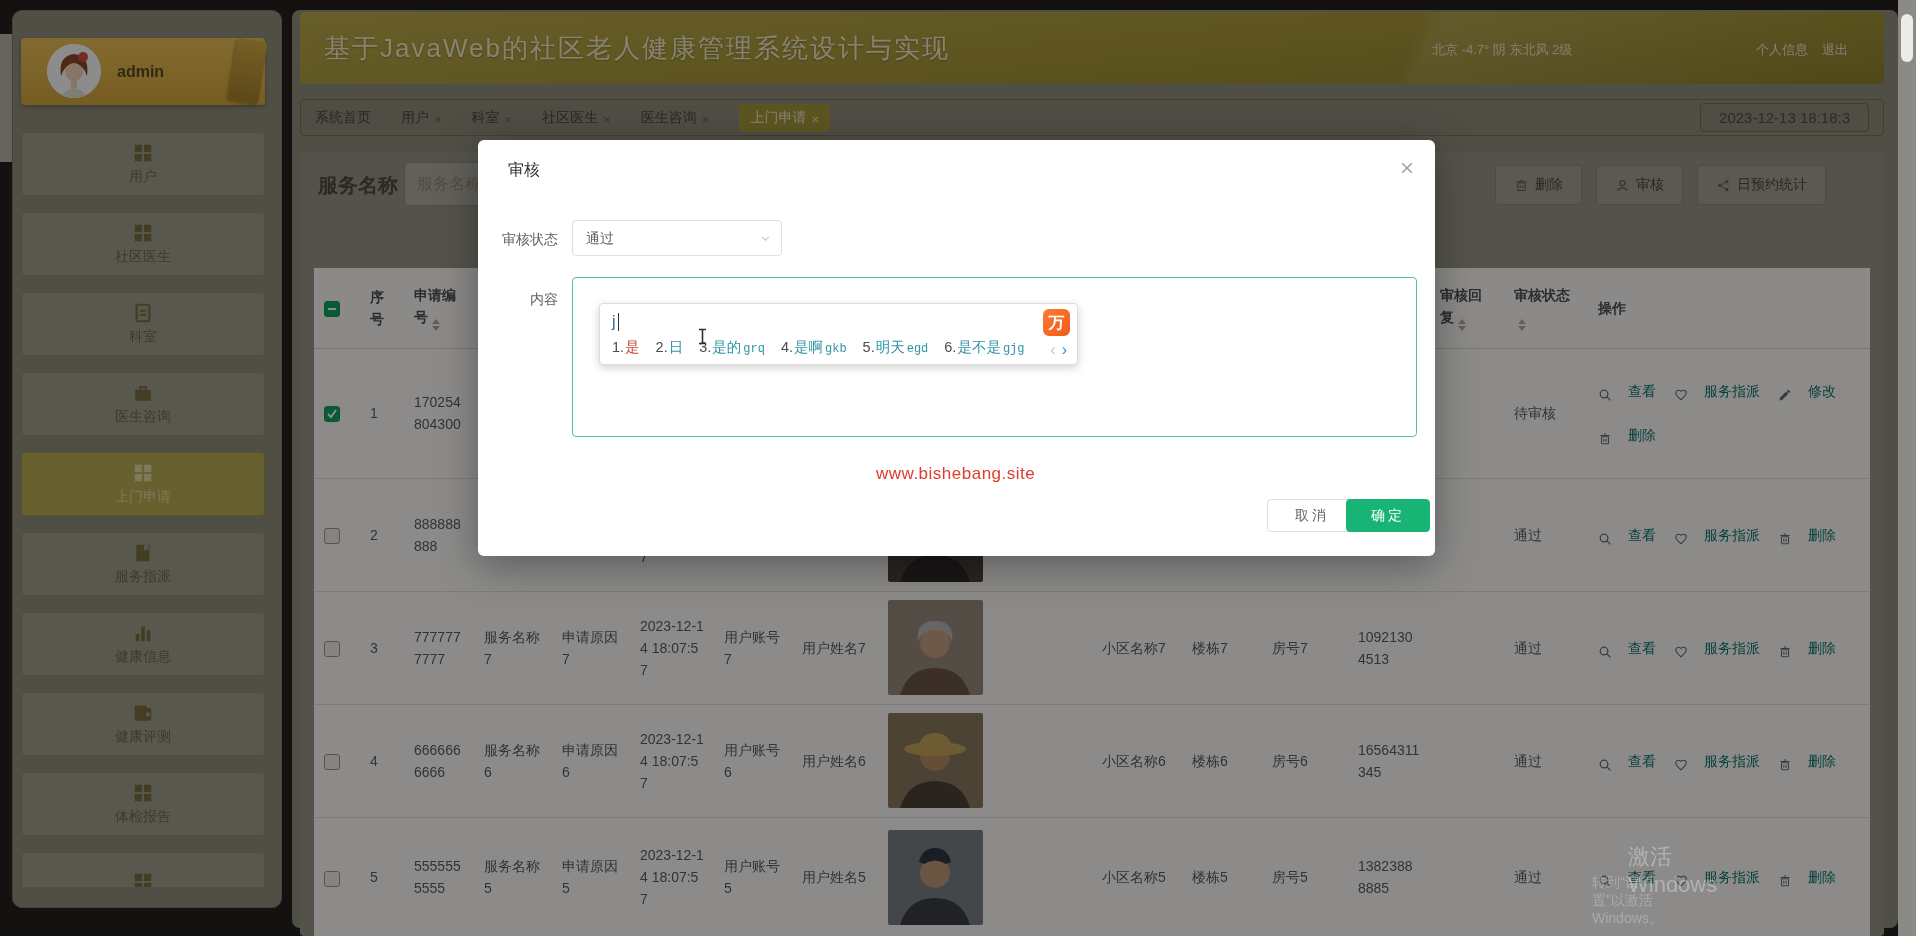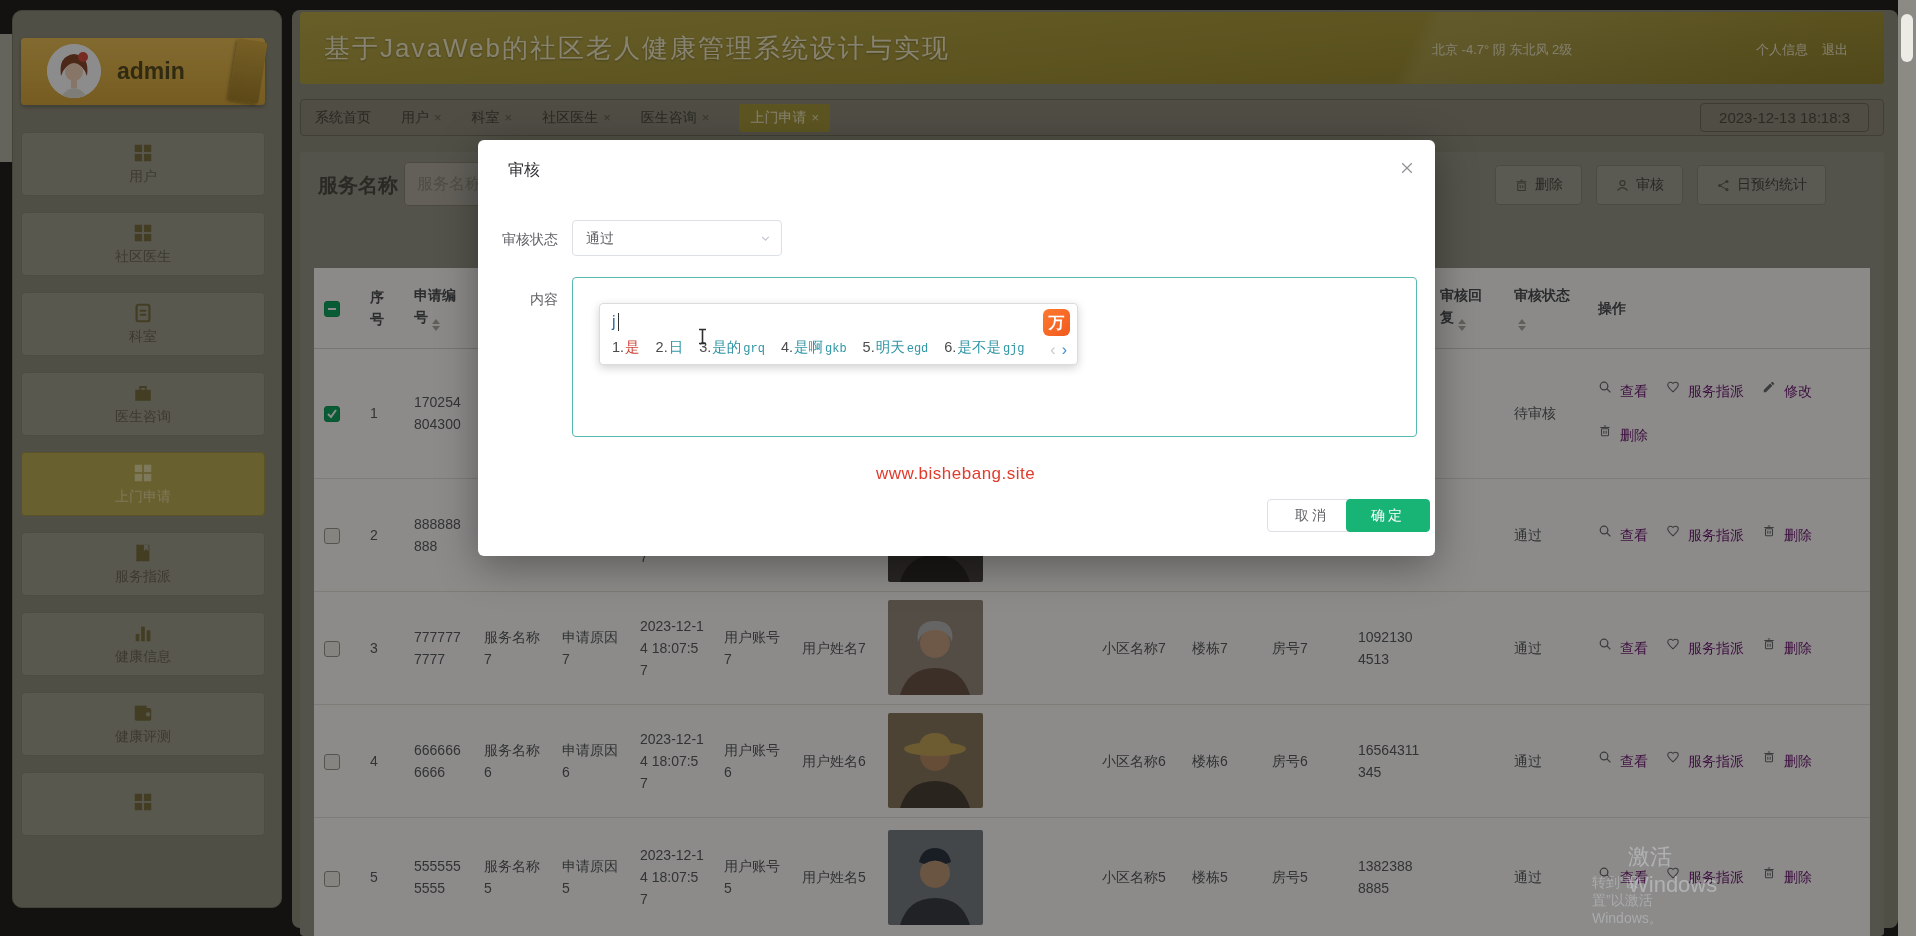--- a/index.html
+++ b/index.html
@@ -9,21 +9,21 @@
   
   #left-artifact{position:absolute;left:0;top:34px;width:54px;height:128px;background:#b7b4a8;border-radius:0 6px 6px 0;z-index:1}
   #scrollbar{position:absolute;left:1898px;top:0;width:18px;height:936px;background:#8b8a84;z-index:210}
   #scrollbar .thumb{position:absolute;left:3px;top:14px;width:12px;height:48px;background:#ecebe6;border-radius:7px}
 
   
   #sidebar{position:absolute;left:12px;top:10px;width:270px;height:898px;background:#93907f;border:1px solid #7e7b69;border-radius:10px;z-index:2}
   #admin-card{position:absolute;left:8px;top:27px;width:244px;height:67px;background:linear-gradient(#eec258,#d8a83c);border-radius:4px;box-shadow:0 2px 4px rgba(0,0,0,.25)}
   #admin-card .ribbon{position:absolute;right:2px;top:2px;width:30px;height:62px;background:linear-gradient(#d9ae45,#a8842c);transform:rotate(9deg);border-radius:3px;box-shadow:-2px 2px 3px rgba(0,0,0,.25)}
   #admin-card .avatar{position:absolute;left:26px;top:6px;width:54px;height:54px;border-radius:50%;background:#fff;overflow:hidden}
-  #admin-card .uname{position:absolute;left:96px;top:0;height:67px;line-height:67px;font-size:23px;font-weight:bold;color:#5a4e24}
+  #admin-card .uname{position:absolute;left:96px;top:0;height:67px;line-height:67px;font-size:16px;font-weight:bold;color:#5a4e24}
   #menu{position:absolute;left:8px;top:121px;width:244px;height:755px;overflow:hidden}
   .s-item{width:244px;height:64px;margin-bottom:16px;background:#a3a091;border:1px solid #8d8a75;border-radius:4px;display:flex;flex-direction:column;align-items:center;justify-content:center;cursor:pointer}
   .s-item .s-ic{width:22px;height:22px;color:#7a7040}
   .s-item .s-lb{margin-top:4px;font-size:14px;color:#6f6a55}
   .s-item.active{background:#c0b057;border-color:#a59747}
   .s-item.active .s-ic{color:#e6dca4}
   .s-item.active .s-lb{color:#e3d9a0}
 
   
   #main-bg{position:absolute;left:292px;top:10px;width:1606px;height:918px;background:#93907f;border-radius:8px}
@@ -31,21 +31,21 @@
   
   #band{position:absolute;left:300px;top:12px;width:1584px;height:72px;border-radius:4px;background:linear-gradient(175deg,#bcab4a 0%,#a79739 60%,#92842f 100%);overflow:hidden}
   #band::after{content:"";position:absolute;right:0;top:0;width:60%;height:100%;background:linear-gradient(115deg,rgba(255,255,255,0) 50%,rgba(255,255,255,.10) 52%,rgba(255,255,255,0) 92%)}
   #band .title{position:absolute;left:24px;top:0;height:72px;line-height:72px;font-size:26px;letter-spacing:2px;color:#f6efcc;text-shadow:0 1px 2px rgba(0,0,0,.25)}
   #band .weather{position:absolute;left:1132px;top:29px;font-size:13px;color:#ece5c2}
   #band .ulinks{position:absolute;right:36px;top:29px;font-size:13px;color:#f2ecd0;display:flex;gap:14px}
   #band .ulinks span{cursor:pointer}
 
   
   #tabbar{position:absolute;left:300px;top:99px;width:1584px;height:37px;background:#908d7c;border:1px solid #767360;border-radius:4px;display:flex;align-items:center;padding:0 14px;z-index:3}
-  .tab{display:flex;align-items:center;gap:5px;margin-right:30px;font-size:14px;color:#4b493f;cursor:pointer;white-space:nowrap}
+  .tab{display:flex;align-items:flex-end;gap:5px;margin-right:30px;font-size:14px;color:#4b493f;cursor:pointer;white-space:nowrap}
   .tab .x{font-size:13px;color:#66634f}
   .tab.active{background:#aa9b3d;color:#f3ecc9;padding:5px 11px;border-radius:3px;margin-right:0}
   .tab.active .x{color:#ece3b4}
   #tb-time{margin-left:auto;border:1px solid #6f6c5a;border-radius:4px;padding:5px 18px;font-size:15px;color:#504e42}
 
   
   #content{position:absolute;left:300px;top:152px;width:1584px;height:784px;background:#9a9789;border-radius:4px;overflow:hidden;z-index:2}
   #search-label{position:absolute;left:18px;top:20px;font-size:20px;font-weight:bold;color:#4e4b42}
   #search-input{position:absolute;left:104px;top:10px;width:172px;height:44px;background:#b3b0a2;border:1px solid #8b8876;border-radius:4px;font-size:16px;color:#53504a;padding:0 12px;font-family:inherit}
   #search-input::placeholder{color:#8e8b7a}
@@ -64,21 +64,21 @@
   .sort{display:inline-flex;flex-direction:column;margin-left:4px;vertical-align:-2px}
   .sort i{width:0;height:0;border-left:4px solid transparent;border-right:4px solid transparent;display:block}
   .sort .up{border-bottom:5px solid #b0aea3;margin-bottom:2px}
   .sort .dn{border-top:5px solid #b0aea3}
   .cb{display:inline-block;width:16px;height:16px;border:1px solid #9c9a8e;border-radius:3px;background:#f2f1ea;position:relative;cursor:pointer;vertical-align:middle}
   .cb.on,.cb.ind{background:#10a75f;border-color:#0e9957}
   .cb .ck{position:absolute;left:1px;top:1px;width:12px;height:12px}
   .cb.ind .bar{position:absolute;left:3px;top:6px;width:8px;height:2px;background:#fff}
   .photo{display:block;border-radius:2px}
   .acts{display:flex;flex-wrap:wrap;row-gap:22px;align-items:center}
-  .act{display:inline-flex;align-items:flex-start;gap:8px;margin-right:18px;cursor:pointer;white-space:nowrap;color:#701a75}
+  .act{display:inline-flex;align-items:flex-end;gap:16px;margin-right:18px;cursor:pointer;white-space:nowrap;color:#0f766e}
   .act .ic{width:14px;height:14px;color:#6a6c70}
 
   
   #overlay{position:absolute;inset:0;background:rgba(0,0,0,0.45);z-index:60}
 
   
   #modal{position:absolute;left:478px;top:140px;width:957px;height:416px;background:#fff;border-radius:6px;box-shadow:0 10px 40px rgba(0,0,0,.35);z-index:120}
   #modal .m-title{position:absolute;left:30px;top:20px;font-size:16px;color:#303133}
   #modal .m-close{position:absolute;right:20px;top:20px;width:16px;height:16px;color:#909399;cursor:pointer}
   .m-label{position:absolute;width:66px;text-align:right;font-size:14px;color:#606266}
@@ -240,20 +240,26 @@
       <svg class="s-ic">
           <use href="#i-chart"></use>
         </svg>
       <span class="s-lb">健康信息</span>
     </div>
     <div class="s-item">
       <svg class="s-ic">
           <use href="#i-wallet"></use>
         </svg>
       <span class="s-lb">健康评测</span>
+    </div>
+    <div class="s-item">
+      <svg class="s-ic">
+          <use href="#i-grid"></use>
+        </svg>
+      <span class="s-lb">体检报告</span>
     </div>
     <div class="s-item">
       <svg class="s-ic">
           <use href="#i-grid"></use>
         </svg>
       <span class="s-lb"></span>
     </div>
   </div>
 </div>
 

